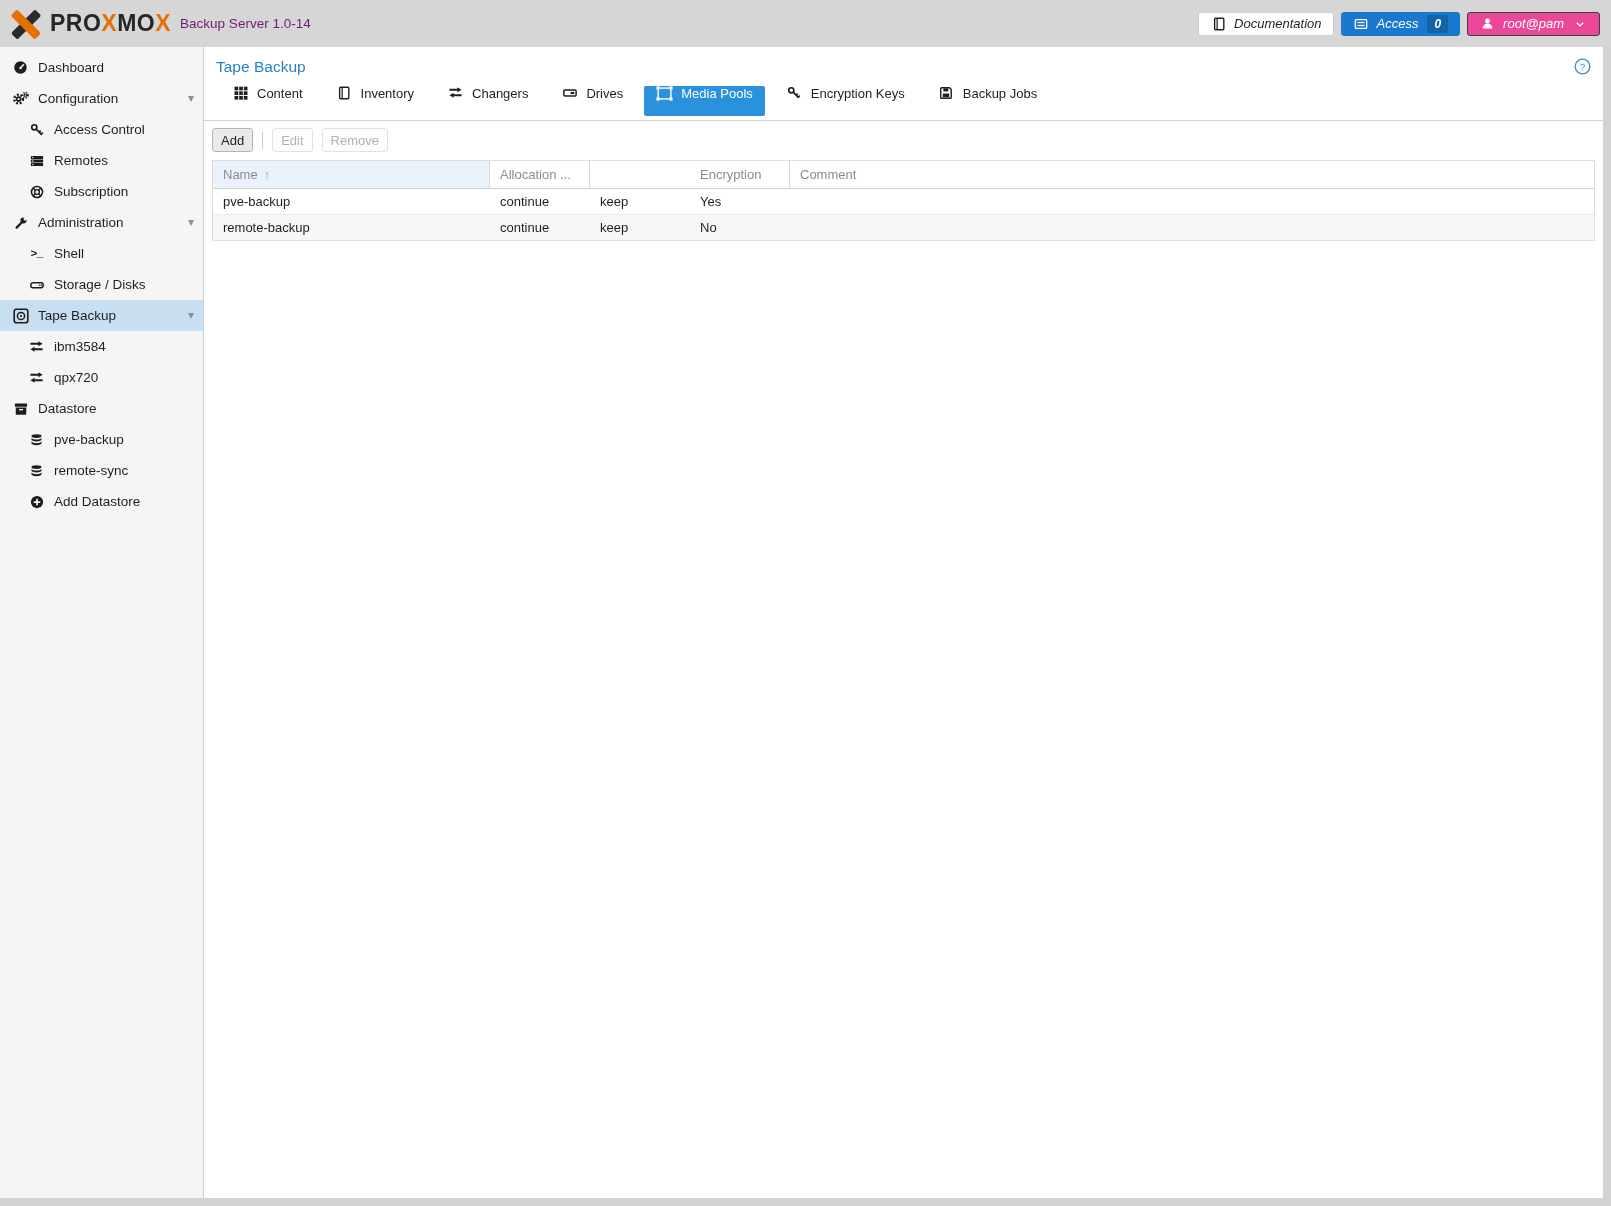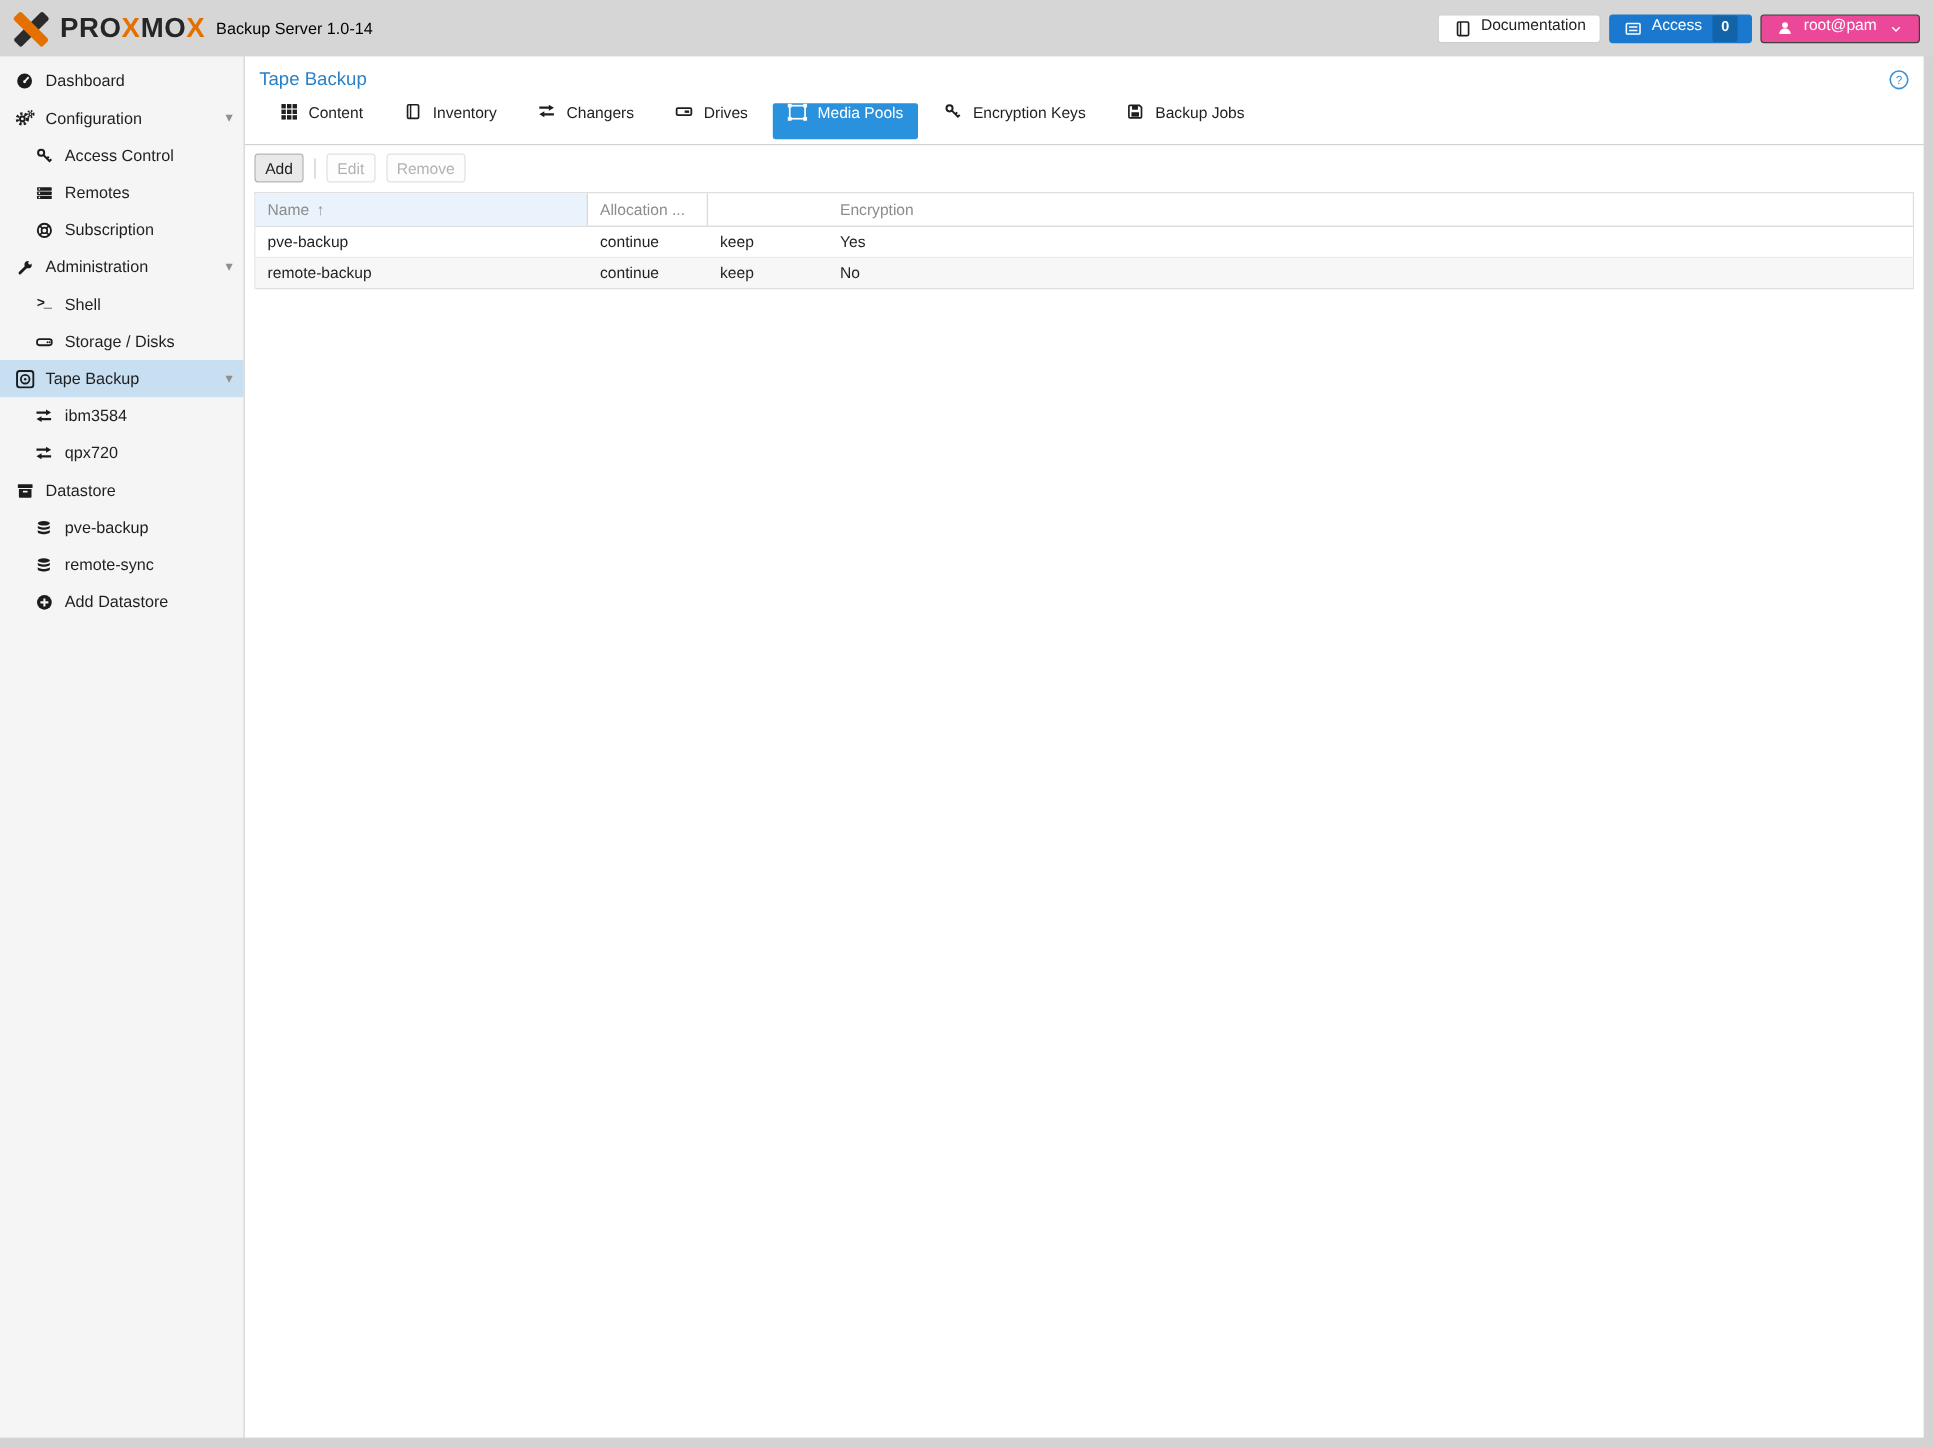--- a/index.html
+++ b/index.html
@@ -22,27 +22,27 @@
     padding: 0 11px 0 9px;
   }
   .logo { display: flex; align-items: center; }
   .logo-mark { position: relative; width: 34px; height: 34px; margin-right: 7px; }
   .logo-mark .bar {
     position: absolute; left: 0; top: 13px; width: 34px; height: 8.5px; border-radius: 2px;
   }
   .logo-mark .bar.dark  { background: #2b2b2b; transform: rotate(-45deg); }
   .logo-mark .bar.orange{ transform: rotate(45deg); }
   .logo-text { font-weight: bold; font-size: 23px; letter-spacing: .5px; color: #262626; line-height: 1; }
-  .product { margin-left: 9px; font-size: 13.5px; color: #000000; }
+  .product { margin-left: 9px; font-size: 13.5px; color: #701a75; }
 
   .topbar-right { margin-left: auto; display: flex; align-items: center; gap: 7px; }
   .tb-btn {
-    height: 24px; display: inline-flex; gap: 7px;
+    height: 24px; display: inline-flex; align-items: center; gap: 7px;
     padding: 0 11px; border-radius: 3px; font-size: 13px; cursor: pointer;
-    border: 1px solid transparent; font-family: inherit;
+    border: 1px solid transparent; font-family: inherit; font-style: italic;
   }
   .btn-doc   { background: #ffffff; border-color: #cfcfcf; color: #1f1f1f; }
   .btn-tasks { color: #fff; }
   .btn-tasks .badge {
     border-radius: 2px; padding: 2px 7px; font-weight: bold; font-size: 12px; margin-left: 2px;
   }
   .btn-user  { background: #ec4899; border-color: #3f3f3f; color: #fff; }
 
   
   .body-wrap { display: flex; height: 1151px; }
@@ -414,20 +414,23 @@
           </div>
           <div class="gh-cell" style="width: 100px;">
             <span>Allocation ...</span>
           </div>
           <div class="gh-cell" style="width: 100px; margin-top: 41px;">
             <span>Retention ...</span>
           </div>
           <div class="gh-cell" style="width: 100px;">
             <span>Encryption</span>
           </div>
+          <div class="gh-cell">
+            <span>Comment</span>
+          </div>
         </div>
       <div id="grid-body">
           <div class="grid-row">
             <div class="g-cell" style="width: 277px;">pve-backup</div>
             <div class="g-cell" style="width: 100px;">continue</div>
             <div class="g-cell" style="width: 100px;">keep</div>
             <div class="g-cell" style="width: 100px;">Yes</div>
             <div class="g-cell"></div>
           </div>
           <div class="grid-row">

